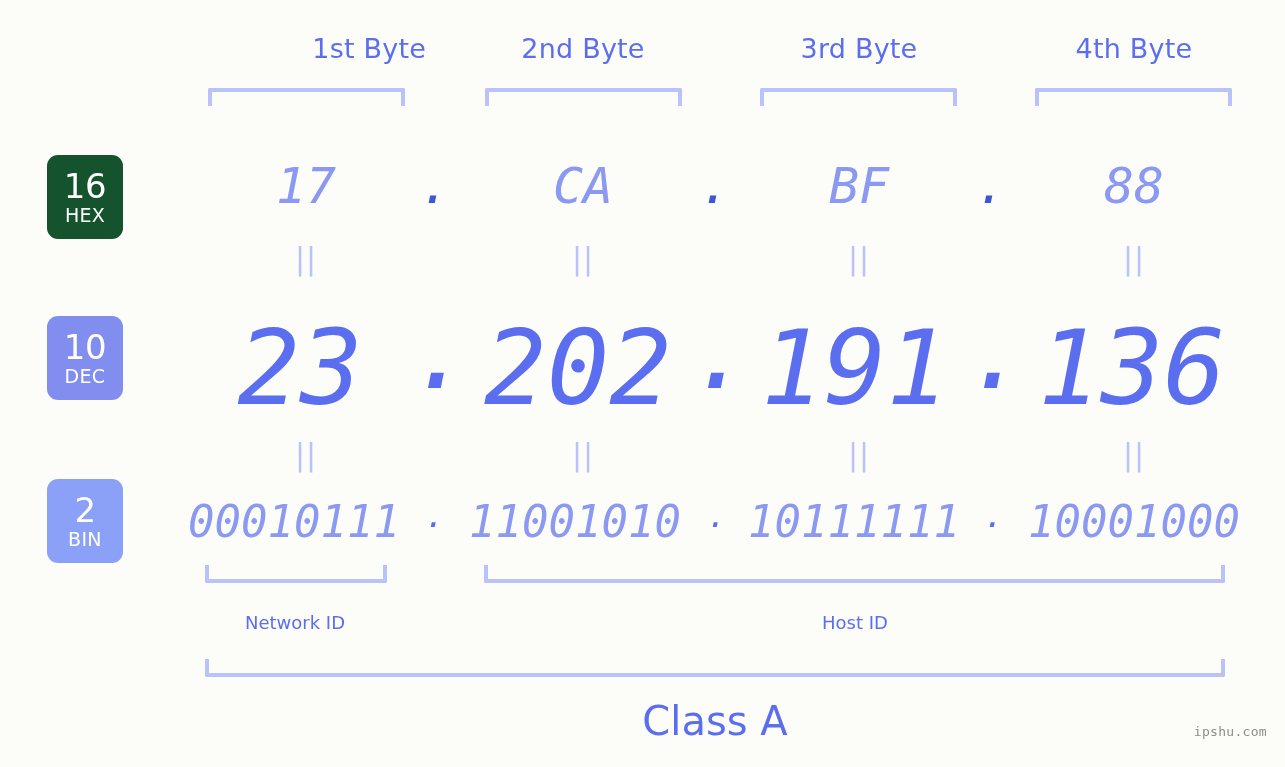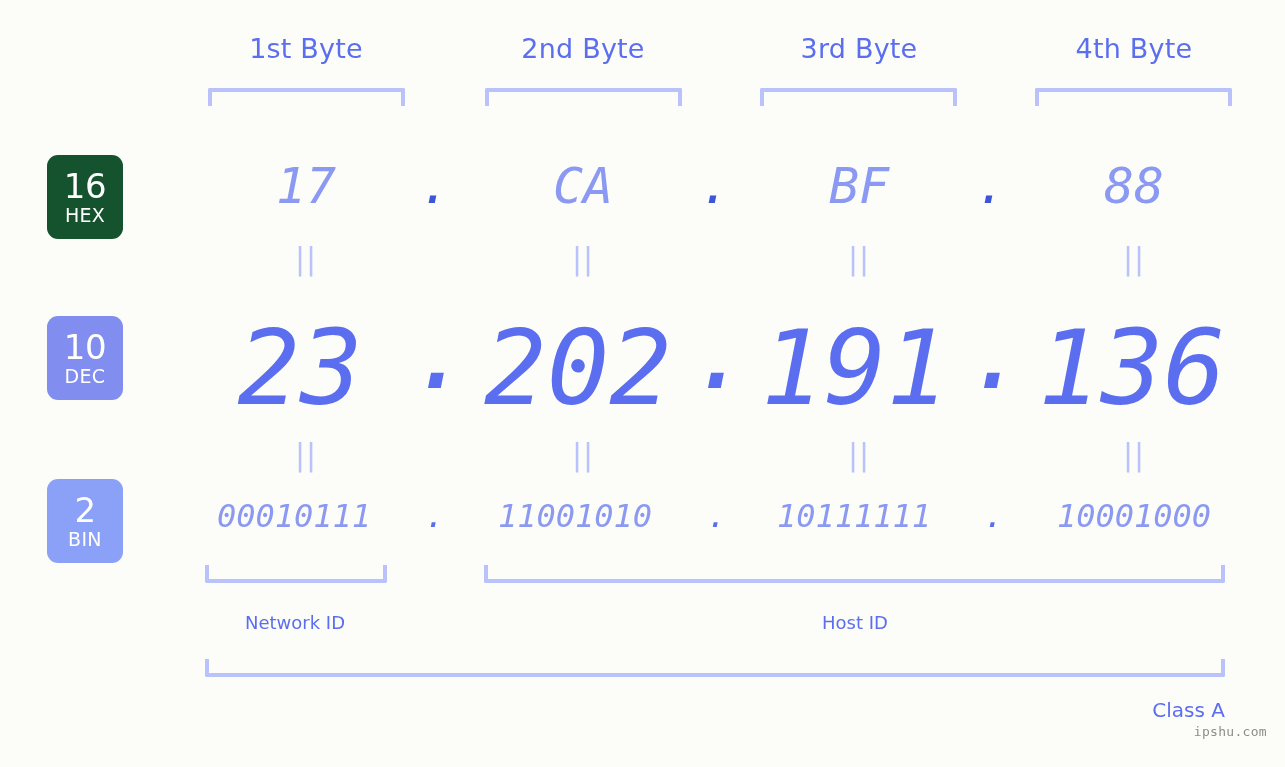--- a/index.html
+++ b/index.html
@@ -125,21 +125,21 @@
     font-size: 104px;
     color: #5c6ef0;
     font-family: "DejaVu Sans Mono", monospace;
     top: 0px;
     width: 40px;
   }
 
   
   .row-bin { top: 497px; height: 50px; }
   .row-bin .cell {
-    font-size: 32px;
+    font-size: 44px;
     color: #8b99f2;
     font-family: "DejaVu Sans Mono", monospace;
     top: 3px;
     width: 240px;
     letter-spacing: 0px;
   }
   .row-bin .dot {
     font-size: 32px;
     color: #5c6ef0;
     font-family: "DejaVu Sans Mono", monospace;
@@ -166,22 +166,22 @@
     position: absolute;
     text-align: center;
     font-size: 18px;
     color: #5c6ef0;
     font-family: "DejaVu Sans", sans-serif;
     white-space: nowrap;
   }
 
   .class-label {
     position: absolute;
-    text-align: right;
-    font-size: 20px;
+    text-align: center;
+    font-size: 40px;
     color: #5c6ef0;
     font-family: "DejaVu Sans", sans-serif;
     white-space: nowrap;
   }
 
   
   .watermark {
     position: absolute;
     right: 18px;
     bottom: 28px;
@@ -189,21 +189,21 @@
     color: #8d8d8d;
     font-family: "DejaVu Sans Mono", monospace;
     letter-spacing: .3px;
   }
 </style>
 </head>
 <body>
 
 <div id="stage">
 
-  <div class="byte-label" style="left:186px;">1st Byte</div>
+  <div class="byte-label" style="left:186px;text-align:right;">1st Byte</div>
   <div class="byte-label" style="left:463px;">2nd Byte</div>
   <div class="byte-label" style="left:739px;">3rd Byte</div>
   <div class="byte-label" style="left:1014px;">4th Byte</div>
 
   <div class="bracket-down" style="left:208px; width:197px; top:88px;"></div>
   <div class="bracket-down" style="left:485px; width:197px; top:88px;"></div>
   <div class="bracket-down" style="left:760px; width:197px; top:88px;"></div>
   <div class="bracket-down" style="left:1035px; width:197px; top:88px;"></div>
 
   <div class="badge badge-hex">

